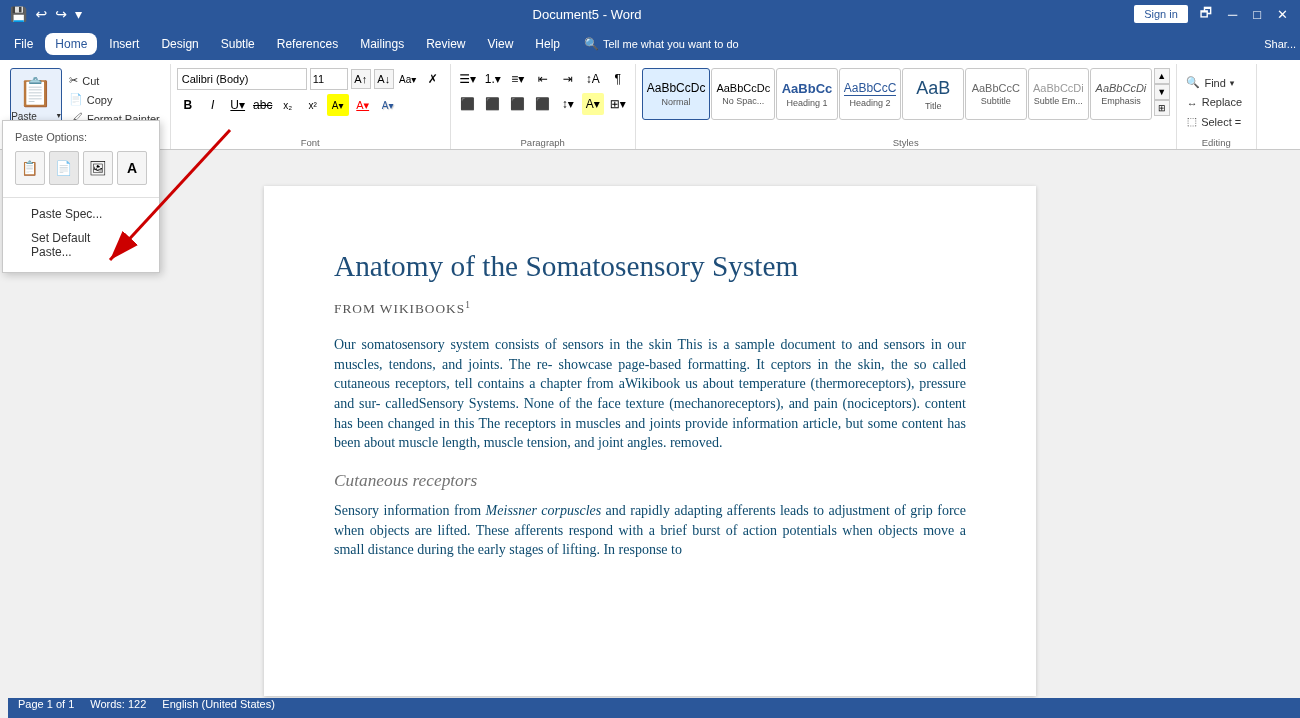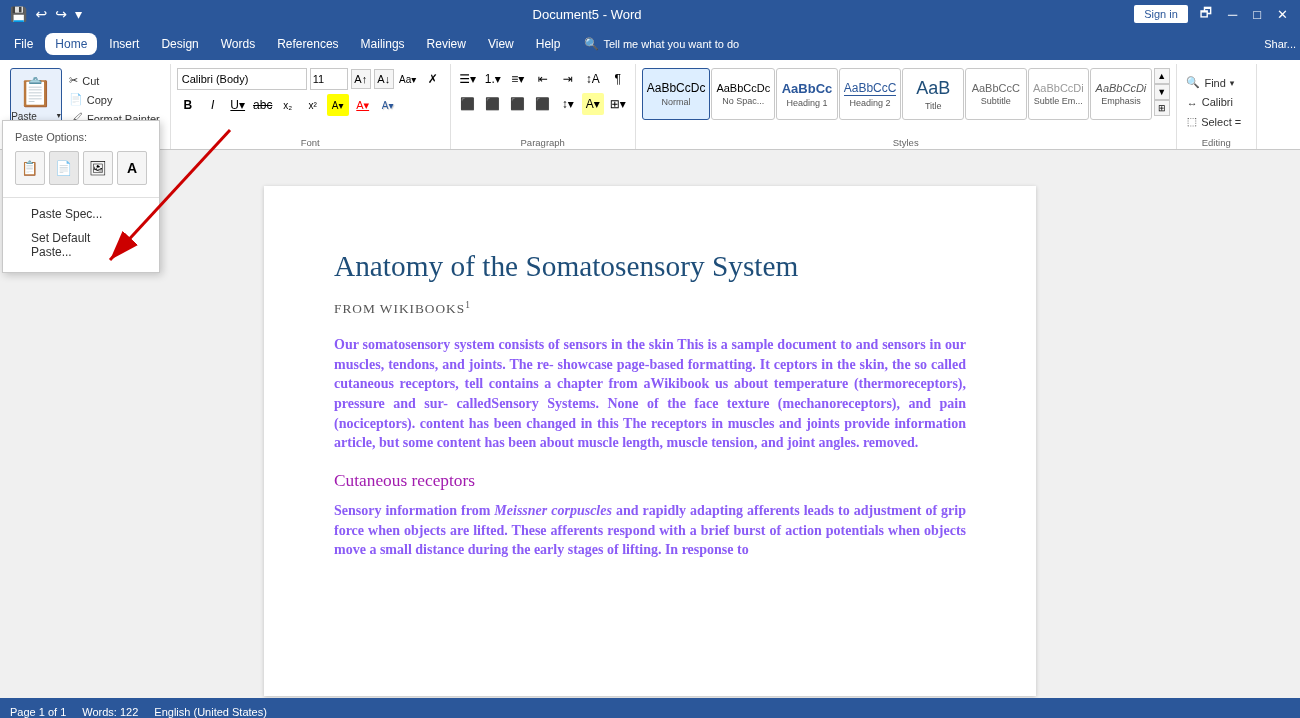--- a/index.html
+++ b/index.html
@@ -215,26 +215,26 @@
       flex-direction: column;
       height: calc(718px - 28px - 32px - 90px - 20px);
       background: #f0f0f0;
     }
 
     
     .status-bar {
       background: #2b579a;
       height: 20px;
       display: flex;
-      align-items: flex-end;
+      align-items: flex-start;
       padding: 0 10px;
       gap: 16px;
       position: absolute;
       bottom: 0;
-      left: 0; right: 0;
+      left: 8px; right: 0;
     }
     .status-item { font-size: 11px; color: white; }
 
     
     .doc-area {
       flex: 1;
       background: #f0f0f0;
       overflow: hidden;
       display: flex;
       justify-content: center;
@@ -263,27 +263,28 @@
 
     .doc-subtitle {
       font-size: 10pt;
       text-transform: uppercase;
       letter-spacing: 1px;
       color: #555;
       margin-bottom: 16px;
     }
     .doc-subtitle sup { font-size: 7pt; }
 
-    .doc-body { font-size: 10.5pt; color: #8b5cf6; text-align: justify; margin-bottom: 14px; font-weight: bold; }
+    .doc-body { font-size: 10.5pt; color: #0c4a6e; text-align: justify; margin-bottom: 14px; }
 
     .section-heading {
       font-size: 13pt;
       font-weight: normal;
-      color: #a21caf;
+      color: #737373;
       margin: 16px 0 8px;
+      font-style: italic;
     }
 
     .doc-body em { font-style: italic; }
 
     
     .ribbon-section {
       display: flex;
       flex-direction: column;
       align-items: stretch;
       border-right: 1px solid #e0e0e0;
@@ -370,21 +371,21 @@
     <span class="qs-icon">□</span>
     <span class="qs-icon">✕</span>
   </div>
 </div>
 
 <div class="menu-bar">
   <span class="menu-item">File</span>
   <span class="menu-item active">Home</span>
   <span class="menu-item">Insert</span>
   <span class="menu-item">Design</span>
-  <span class="menu-item">Words</span>
+  <span class="menu-item">Subtle</span>
   <span class="menu-item">References</span>
   <span class="menu-item">Mailings</span>
   <span class="menu-item">Review</span>
   <span class="menu-item">View</span>
   <span class="menu-item">Help</span>
   <span style="margin-left:12px; color:white; font-size:12px; display:flex; align-items:center; gap:4px;">
     <span>🔍</span>
     <span style="font-size:11px;">Tell me what you want to do</span>
   </span>
   <span style="margin-left:auto; color:white; font-size:11px; cursor:pointer;">Shar...</span>
@@ -515,21 +516,21 @@
 
   <div class="ribbon-section" style="min-width:80px;">
     <div class="find-replace-group" style="padding-top:6px;">
       <div class="find-btn">
         <span>🔍</span>
         <span>Find</span>
         <span style="font-size:9px;">▾</span>
       </div>
       <div class="replace-btn">
         <span>↔</span>
-        <span>Calibri</span>
+        <span>Replace</span>
       </div>
       <div class="select-btn">
         <span>⬚</span>
         <span>Select =</span>
       </div>
     </div>
     <span class="ribbon-section-label">Editing</span>
   </div>
 
   <div class="paste-dropdown">

